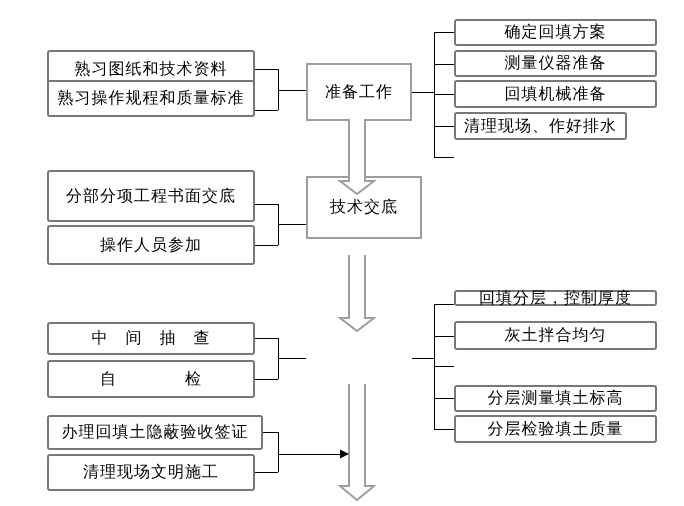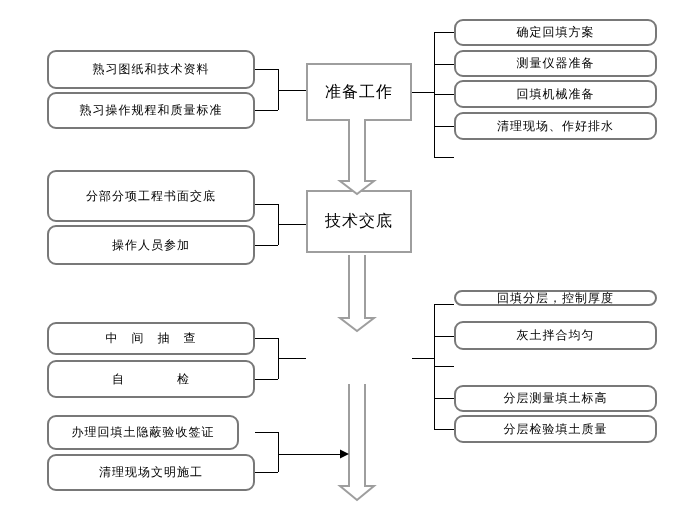--- a/index.html
+++ b/index.html
@@ -11,24 +11,24 @@
     color:#000;
     overflow:hidden;
   }
   svg.layer{position:absolute;left:0;top:0;width:684px;height:506px;}
   svg.lines{z-index:0;}
   svg.arrows{z-index:2;pointer-events:none;}
   .rbox{
     position:absolute;
     box-sizing:border-box;
     border:2px solid #787878;
-    border-radius:9px;
+    border-radius:3px;
     background:#ffffff;
     display:flex;align-items:center;justify-content:center;
-    font-size:12px;letter-spacing:1px;
+    font-size:16px;letter-spacing:1px;
     white-space:nowrap;
     z-index:1;
   }
   .mbox{
     position:absolute;
     box-sizing:border-box;
     border:2px solid #9e9e9e;
     background:#ffffff;
     display:flex;align-items:center;justify-content:center;
     font-size:16px;letter-spacing:1px;
@@ -44,38 +44,38 @@
   <svg class="layer lines" viewBox="0 0 684 506">
     <path d="M255 69H278M255 110H278M278 69V110M278 90H306" fill="none" stroke="#000000" stroke-width="1" shape-rendering="crispEdges"></path>
     <path d="M255 204H278M255 245H278M278 204V245M278 224H306" fill="none" stroke="#000000" stroke-width="1" shape-rendering="crispEdges"></path>
     <path d="M255 338H278M255 379H278M278 338V379M278 358H306" fill="none" stroke="#000000" stroke-width="1" shape-rendering="crispEdges"></path>
     <path d="M255 432H278M255 472H278M278 432V472" fill="none" stroke="#000000" stroke-width="1" shape-rendering="crispEdges"></path>
     <path d="M412 92H434M434 32V157M434 32H454M434 64H454M434 94H454M434 126H454M434 157H454" fill="none" stroke="#000000" stroke-width="1" shape-rendering="crispEdges"></path>
     <path d="M412 358H434M434 304V429M434 304H454M434 336H454M434 366H454M434 398H454M434 429H454" fill="none" stroke="#000000" stroke-width="1" shape-rendering="crispEdges"></path>
   </svg>
 
   <div class="rbox" style="left:47px;top:50px;width:208px;height:39px">熟习图纸和技术资料</div>
-  <div class="rbox" style="left:47px;top:92px;width:208px;height:37px">熟习操作规程和质量标准</div>
+  <div class="rbox" style="left:47px;top:80px;width:208px;height:37px">熟习操作规程和质量标准</div>
 
   <div class="rbox" style="left:47px;top:170px;width:208px;height:52px">分部分项工程书面交底</div>
   <div class="rbox" style="left:47px;top:225px;width:208px;height:40px">操作人员参加</div>
 
   <div class="rbox" style="left:47px;top:322px;width:208px;height:33px">中　间　抽　查</div>
   <div class="rbox" style="left:47px;top:360px;width:208px;height:38px">自　　　　检</div>
 
-  <div class="rbox" style="left:47px;top:415px;width:192px;height:35px">办理回填土隐蔽验收签证</div>
+  <div class="rbox" style="left:47px;top:415px;width:216px;height:35px">办理回填土隐蔽验收签证</div>
   <div class="rbox" style="left:47px;top:454px;width:208px;height:37px">清理现场文明施工</div>
 
   <div class="mbox" style="left:306px;top:63px;width:106px;height:58px">准备工作</div>
-  <div class="mbox" style="left:306px;top:190px;width:106px;height:63px">技术交底</div>
+  <div class="mbox" style="left:306px;top:176px;width:116px;height:63px">技术交底</div>
 
   <div class="rbox" style="left:454px;top:19px;width:203px;height:27px">确定回填方案</div>
   <div class="rbox" style="left:454px;top:50px;width:203px;height:27px">测量仪器准备</div>
   <div class="rbox" style="left:454px;top:80px;width:203px;height:28px">回填机械准备</div>
-  <div class="rbox" style="left:454px;top:112px;width:203px;height:28px">清理现场、作好排水</div>
+  <div class="rbox" style="left:454px;top:112px;width:173px;height:28px">清理现场、作好排水</div>
 
   <div class="rbox" style="left:454px;top:290px;width:203px;height:16px">回填分层，控制厚度</div>
   <div class="rbox" style="left:454px;top:321px;width:203px;height:29px">灰土拌合均匀</div>
   <div class="rbox" style="left:454px;top:385px;width:203px;height:27px">分层测量填土标高</div>
   <div class="rbox" style="left:454px;top:415px;width:203px;height:28px">分层检验填土质量</div>
 
   <svg class="layer arrows" viewBox="0 0 684 506">
     <path d="M349 119V181H340L357 194L374 181H365V119" fill="#ffffff" stroke="#9e9e9e" stroke-width="2"></path>
     <path d="M349 255V318H340L357 331L374 318H365V255" fill="#ffffff" stroke="#9e9e9e" stroke-width="2"></path>
     <path d="M349 384V486H340L357 500L374 486H365V384" fill="#ffffff" stroke="#9e9e9e" stroke-width="2"></path>

